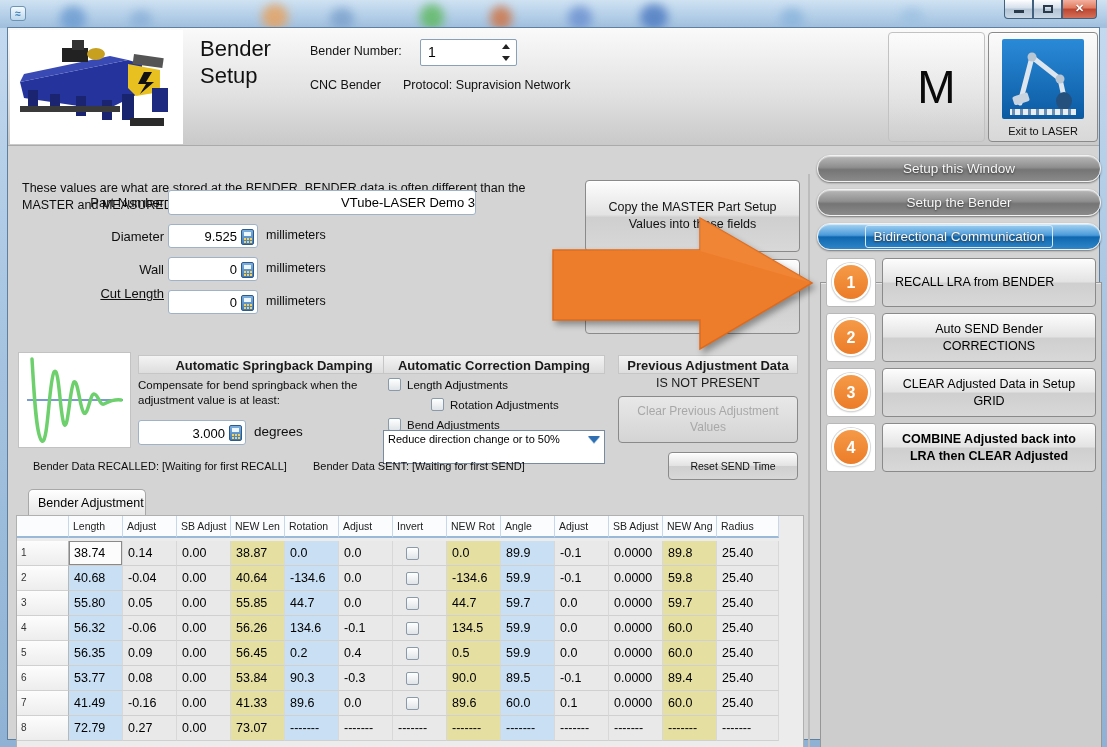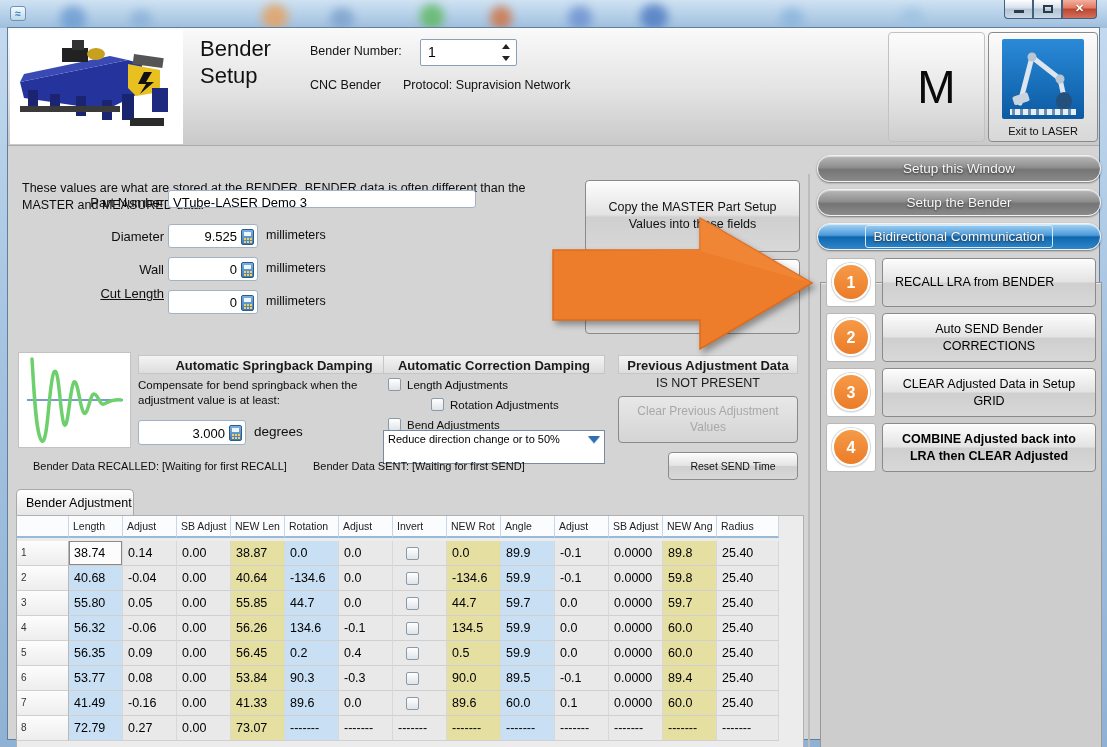--- a/index.html
+++ b/index.html
@@ -81,21 +81,21 @@
 
   .prev-status { position:absolute; left:610px; top:348px; width:180px; text-align:center; font-size:12.5px; color:#1a1a1a; }
   .clear-btn { position:absolute; left:610px; top:368px; width:180px; height:47px; font-size:12px; line-height:1.3; color:#a8a8a8;
     display:flex; align-items:center; justify-content:center; text-align:center; padding:0 10px;
     background:linear-gradient(180deg,#e8e8e8,#d4d4d4); box-shadow:none; }
 
   .stat-text { position:absolute; font-size:11px; color:#0d0d0d; }
   .reset-btn { position:absolute; top:424px; height:28px; font-size:10.5px; display:flex; align-items:center; justify-content:center; }
 
   
-  .tab { position:absolute; left:8px; top:461px; width:118px; height:26px; border:1px solid #a8a8a8; border-bottom:none;
+  .tab { position:absolute; left:20px; top:461px; width:118px; height:26px; border:1px solid #a8a8a8; border-bottom:none;
     border-radius:5px 5px 0 0; background:linear-gradient(180deg,#ffffff,#e6e6e6); font-size:12.5px; color:#000;
     line-height:26px; padding-left:9px; }
   .grid-area { position:absolute; left:8px; top:487px; width:788px; height:250px; background:#ececec; border:1px solid #b0b0b0; }
   .grid { display:grid; grid-template-columns:52px repeat(12,54px) 62px; grid-auto-rows:25px; }
   .gh { height:22px; background:#fbfcfe; border-right:1px solid #c8d8ea; border-bottom:2px solid #9ab8d8; font-size:10.5px; color:#222;
     line-height:20px; padding-left:4px; overflow:hidden; white-space:nowrap; }
   .gc { font-size:12.5px; color:#000; line-height:25px; padding-left:5px; border-right:1px solid #d8d8d8; border-bottom:1px solid #d0d0d0; overflow:hidden; white-space:nowrap; }
   .gc.blue { background:#c8dff4; }
   .gc.khaki { background:#e5dfa2; }
   .gc.gray { background:#e9e9e9; }
@@ -210,21 +210,21 @@
         </div>
         <div class="exit-label">Exit to LASER</div>
       </div>
     </div>
 
     <div class="intro">These values are what are stored at the BENDER.  BENDER data is often different than the MASTER and MEASURED data.</div>
     <div class="gbtn copy-btn">Copy the MASTER Part Setup Values into these fields</div>
     <div class="gbtn obscured-btn"></div>
 
     <div class="fld-label" style="top:167px;">Part Number</div>
-    <div class="txt-input" style="left:160px;top:162px;width:308px;height:18px;padding:4px 0 0 4px;">VTube-LASER Demo 3</div>
+    <div class="txt-input" style="left:160px;top:162px;width:308px;height:25px;padding:4px 0 0 4px;text-align:right;">VTube-LASER Demo 3</div>
 
     <div class="fld-label" style="top:201px;">Diameter</div>
     <div class="num-wrap" style="left:160px;top:196px;">
       <div class="num-val">9.525</div>
       <div class="calc-icon"></div>
     </div>
     <div class="unit" style="left:258px;top:200px;">millimeters</div>
 
     <div class="fld-label" style="top:234px;">Wall</div>
     <div class="num-wrap" style="left:160px;top:229px;">

